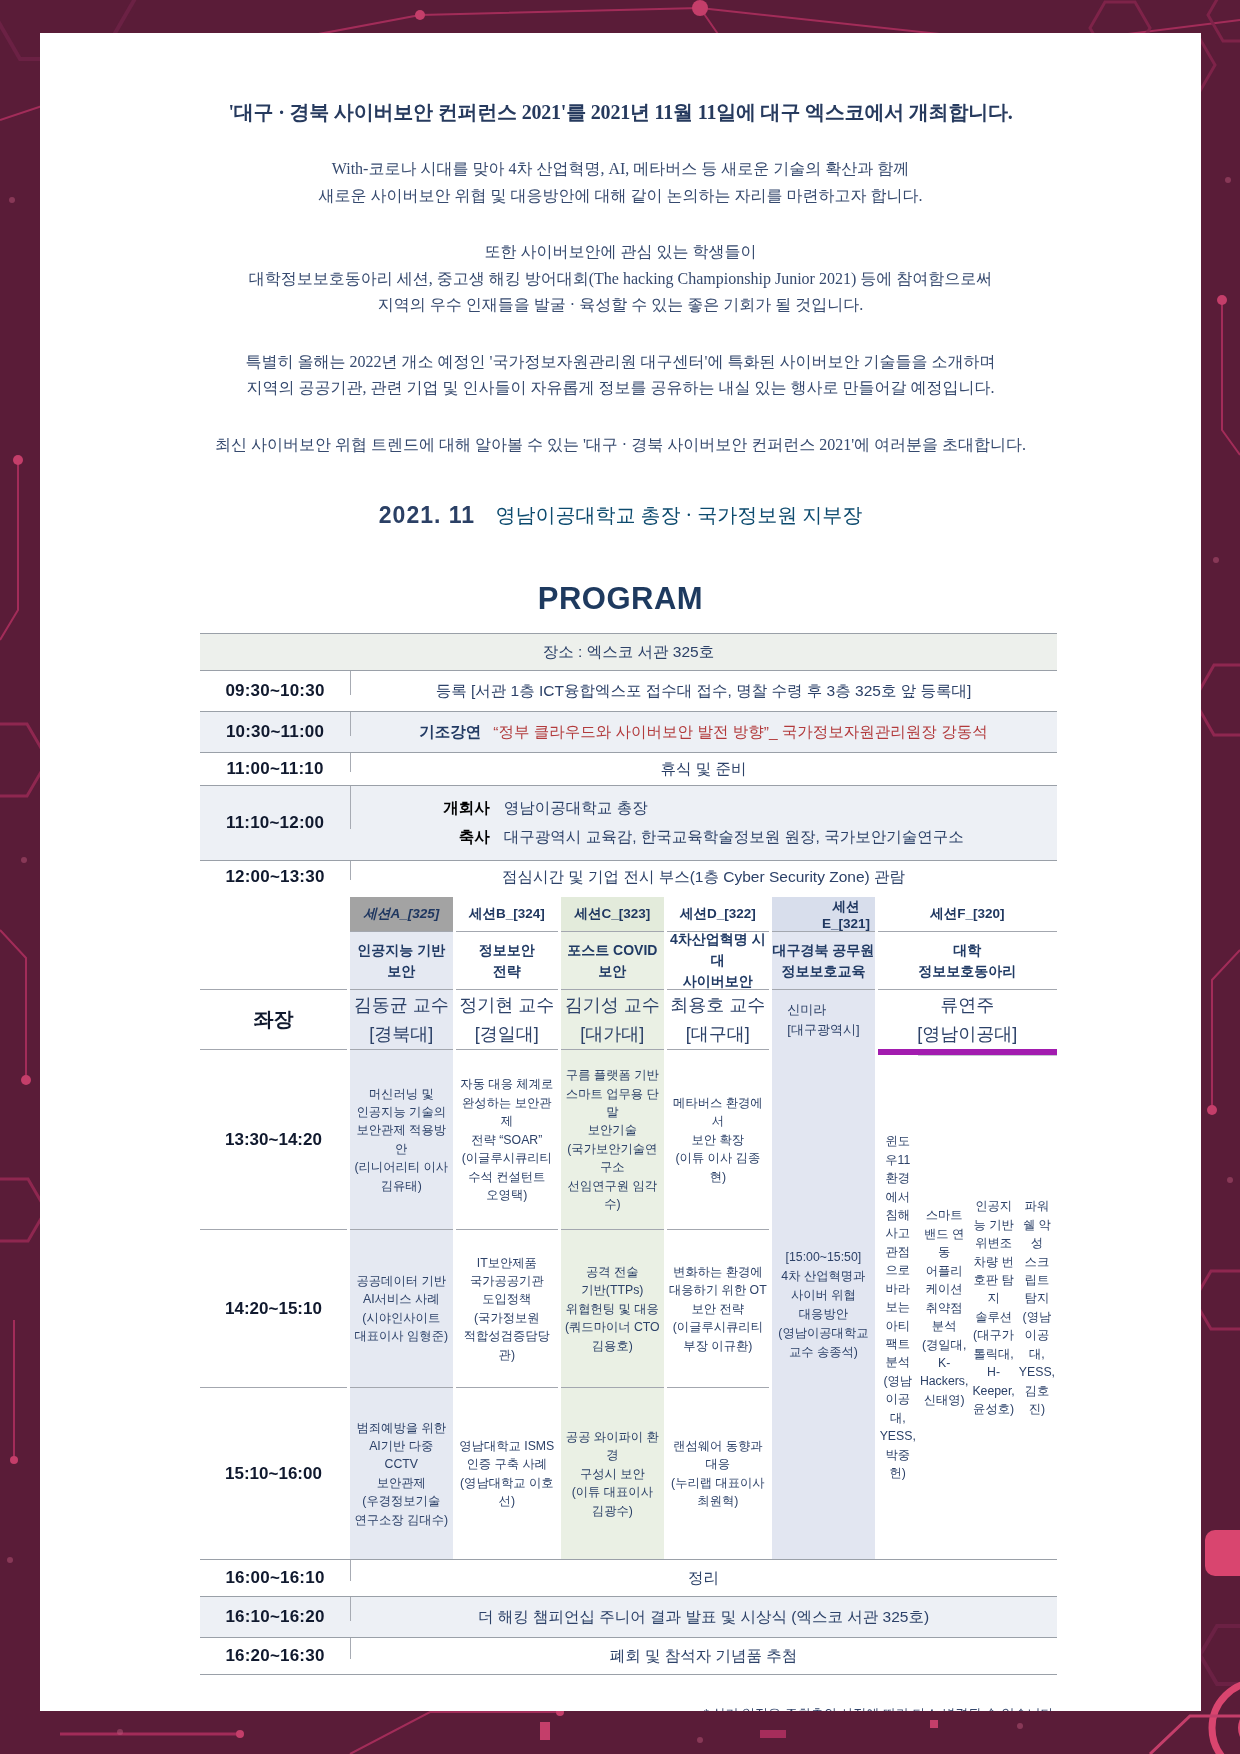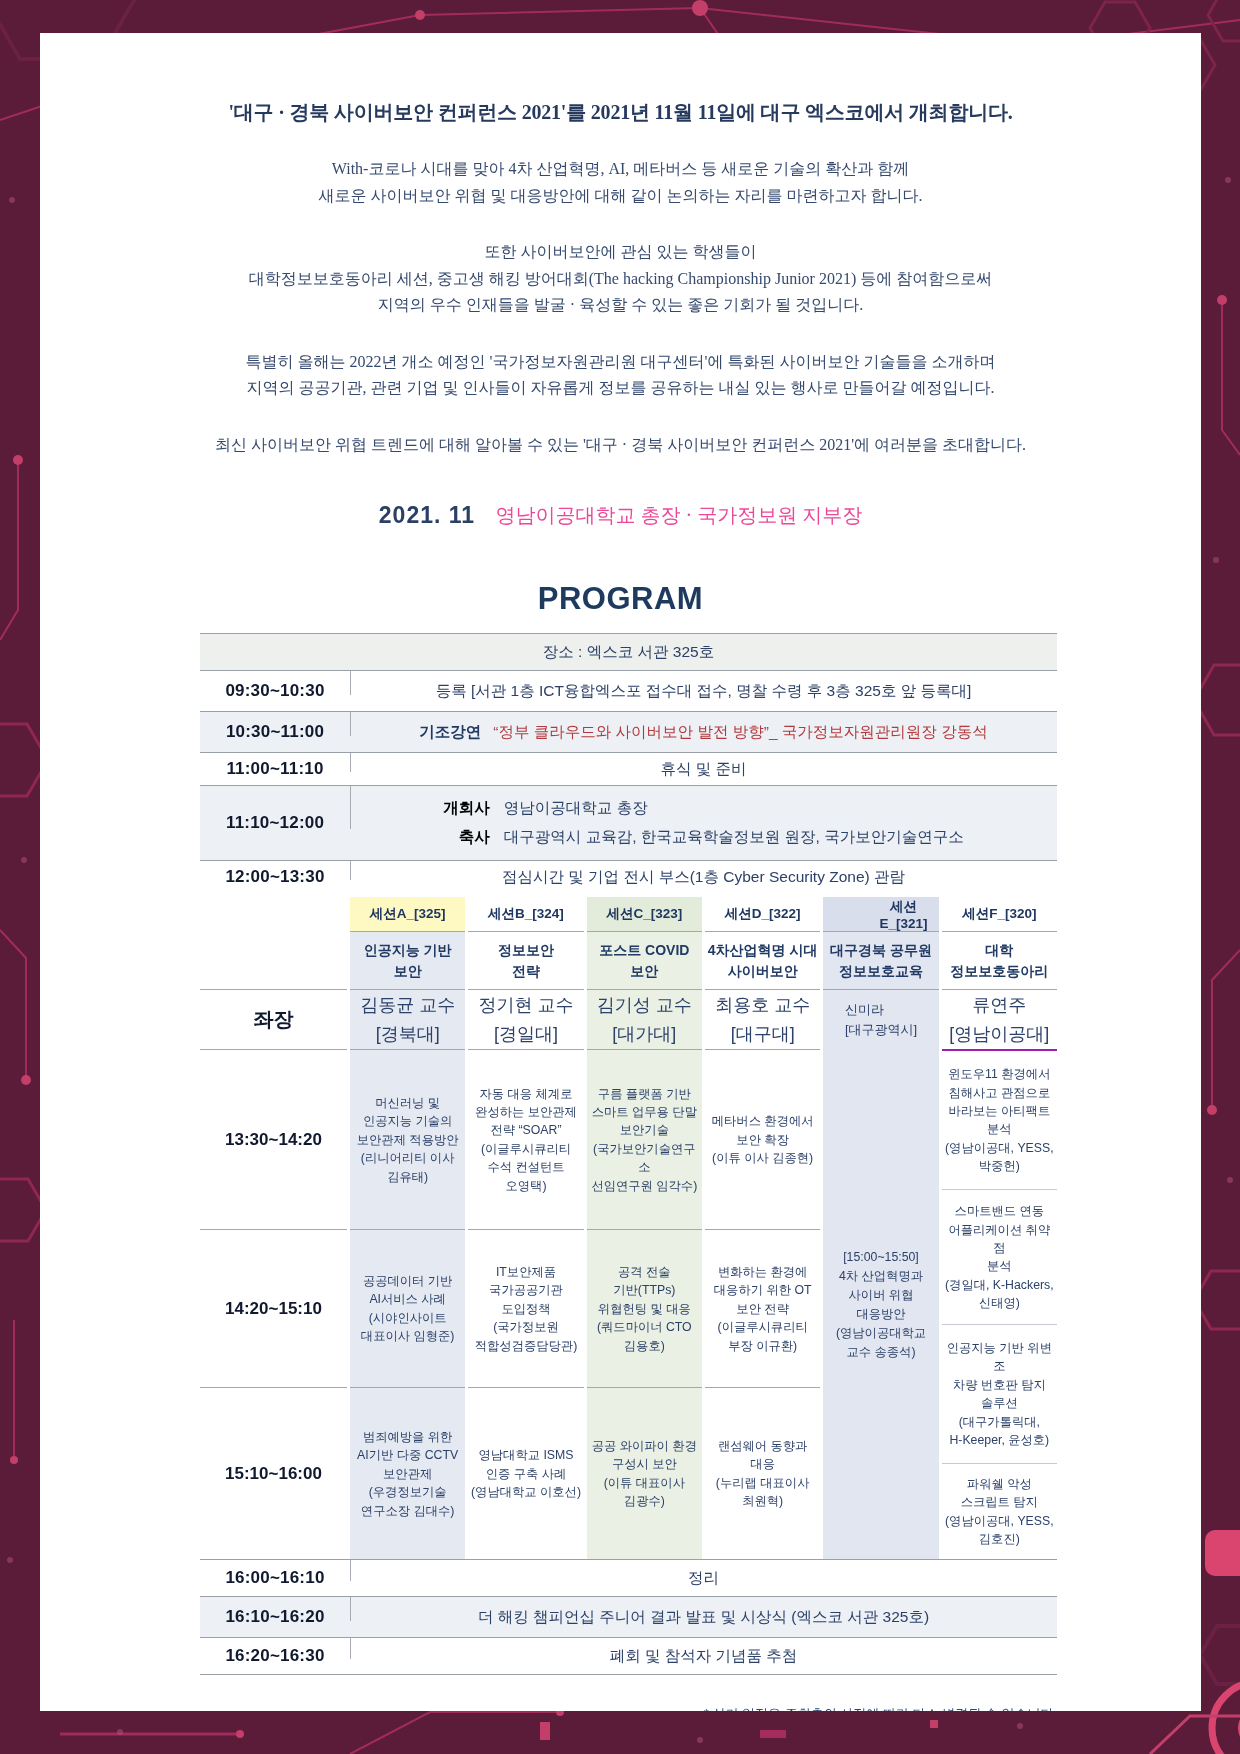--- a/index.html
+++ b/index.html
@@ -22,21 +22,21 @@
   .para {
     font-family:"Liberation Serif", serif; font-size:16px; line-height:1.66;
     color:#35496e; margin:0 0 30px; white-space:pre-line;
   }
   .signature { margin-top:44px; }
   .sig-date {
     font-weight:800; font-size:23px; color:#2b4065; letter-spacing:1px;
     margin-right:16px; vertical-align:middle;
   }
   .sig-names {
-    font-family:"Liberation Serif", serif; font-size:20px; color:#ec4899;
+    font-family:"Liberation Serif", serif; font-size:20px; color:#0c4a6e;
     vertical-align:middle;
   }
   
   .program-heading {
     text-align:center; font-size:31px; font-weight:800; color:#1e3a5f;
     letter-spacing:0.5px; margin:52px 0 16px;
   }
   
   .table { width:857px; margin-left:160px; border-bottom:1px solid #9aa0a8; color:#2c4168; }
   .row { display:flex; border-top:1px solid #9aa0a8; align-items:stretch; }
@@ -65,38 +65,38 @@
   .lines .lbl { font-weight:700; text-align:right; color:#000000; }
   
   .sessions {
     display:grid; grid-template-columns:147px repeat(6,1fr); column-gap:3px;
     grid-template-rows:34px 58px 60px 180px 158px 172px; margin-top:4px;
   }
   .sessions > div { box-sizing:border-box; }
   .cell { display:flex; align-items:center; justify-content:center; text-align:center; white-space:pre-line; }
   .col-a { background:#e5e9f2; } .col-c { background:#eaf0e4; } .col-e { background:#e2e6f1; }
   .s-tab  { font-size:13.5px; font-weight:700; color:#1f3760; }
-  .s-tab.col-a { background:#fef9c3; } .s-tab.col-c { background:#e3ebdb; } .s-tab.col-e { background:#d8deec;padding-left:45px; }
+  .s-tab.col-a { background:#a3a3a3;font-style:italic; } .s-tab.col-c { background:#e3ebdb; } .s-tab.col-e { background:#d8deec;padding-left:45px; }
   .s-topic { font-size:14px; font-weight:700; color:#203a64; border-top:1px solid #a3a7af; line-height:1.5; }
   .s-chair { font-size:18px; font-weight:500; border-top:1px solid #a3a7af; line-height:1.6; }
   .s-talk  { font-size:12.3px; font-weight:500; border-top:1px solid #a3a7af; line-height:1.5; padding:8px 2px; }
   .s-time  { font-weight:700; font-size:17px; color:#10192e; border-top:1px solid #a3a7af;
              display:flex; align-items:center; justify-content:center; }
   .s-time-empty { grid-column:1; grid-row:1 / span 2; }
   .chair-head { grid-column:1; grid-row:3; font-size:20px; font-weight:800; color:#10192e;
              border-top:1px solid #a3a7af; display:flex; align-items:center; justify-content:center; }
   .e-merged { grid-column:6; grid-row:3 / span 4; border-top:1px solid #a3a7af;
              display:flex; flex-direction:column; }
   .e-chair { height:60px; flex:none; display:flex; align-items:center; justify-content:center;
              font-size:13px; line-height:1.6; white-space:pre-line; }
   .e-body  { flex:1; display:flex; align-items:center; justify-content:center;
              font-size:12.3px; font-weight:500; line-height:1.55; white-space:pre-line; text-align:center; }
   .f-chair { grid-column:7; grid-row:3; }
-  .f-body  { grid-column:7; grid-row:4 / span 3; border-top:2px solid #a21caf;
-             display:flex; flex-direction:column; }
+  .f-body  { grid-column:7; grid-row:4 / span 3; border-top:6px solid #a21caf;
+             display:flex; flex-direction:row; }
   .f-item  { display:flex; align-items:center; justify-content:center; text-align:center;
              white-space:pre-line; font-size:12.3px; font-weight:500; line-height:1.5; padding:6px 2px; }
   .f-item + .f-item { border-top:1px solid #c6cad1; }
   .fg135 { flex-grow:1.35; } .fg100 { flex-grow:1.0; } .fg130 { flex-grow:1.3; } .fg85 { flex-grow:0.85; }
   
   .footnote {
     width:857px; margin:30px 0 0 160px; text-align:right;
     font-size:13px; font-weight:500; color:#31456a;
   }
 </style>

